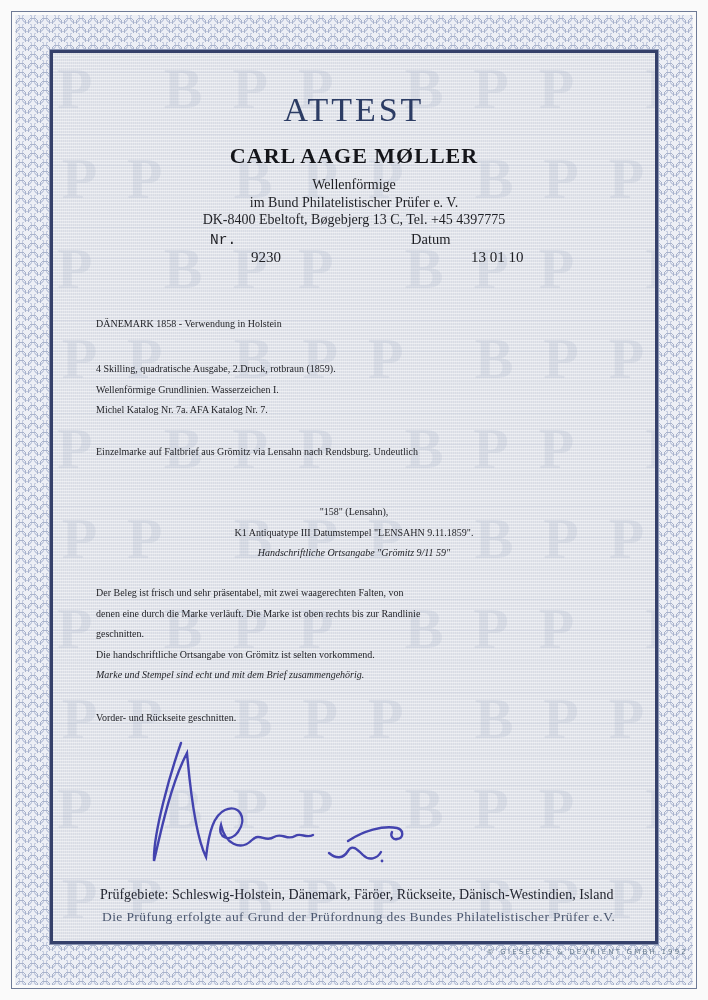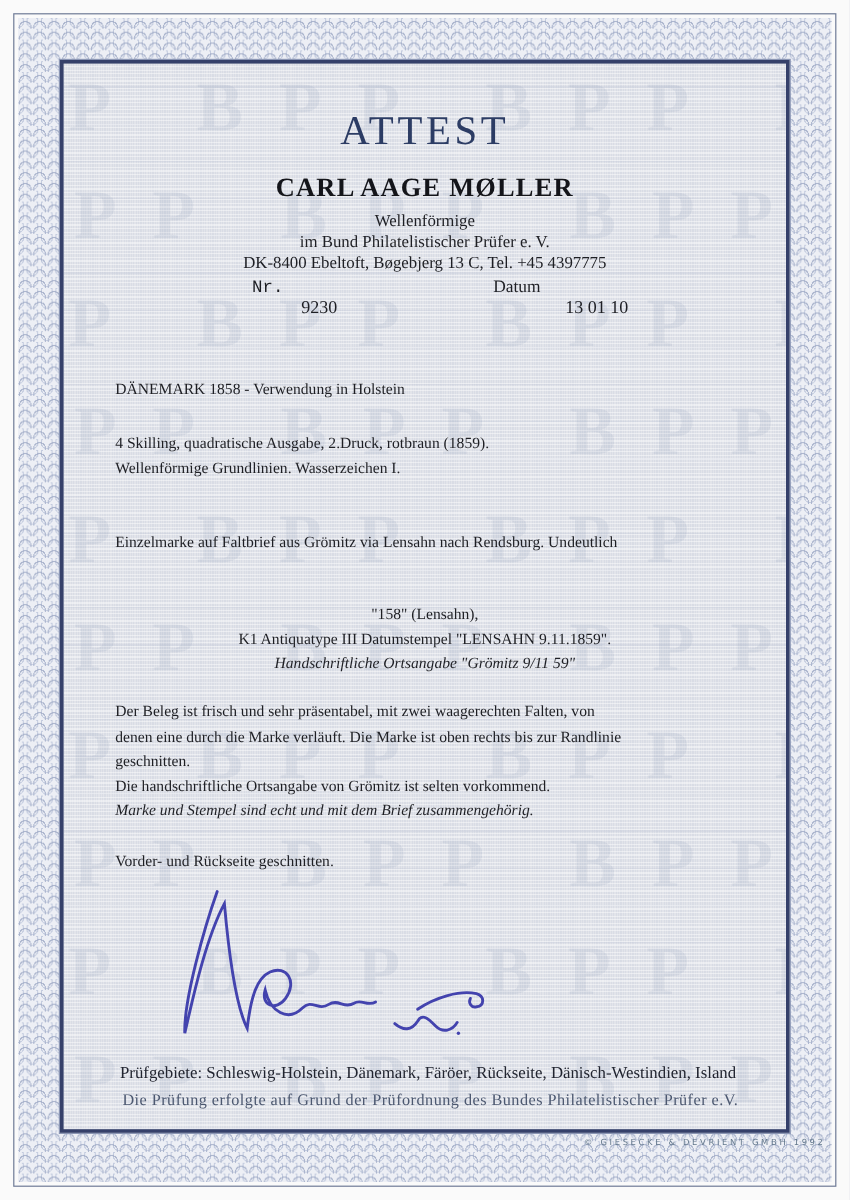--- a/index.html
+++ b/index.html
@@ -56,21 +56,21 @@
   .hdr-title{
     font-size:34px; letter-spacing:3px; color:#2c3c64;
     font-weight:normal; margin:0 0 14px 0;
   }
   .hdr-name{font-size:22px; font-weight:bold; letter-spacing:1px; margin:0 0 7px 0; color:#14151a;}
   .hdr-sub{font-size:14px; line-height:17.5px; margin:0; color:#1e1f24;}
   .nr-label{position:absolute; left:157px; top:179px; font-size:14.5px;font-family:Liberation Mono, monospace;}
   .nr-value{position:absolute; left:198px; top:196px; font-size:15px;}
   .dt-label{position:absolute; left:358px; top:178px; font-size:14.5px;}
   .dt-value{position:absolute; left:418px; top:196px; font-size:15px;}
-  .bodyline{font-size:13px; line-height:20.5px;}
+  .bodyline{font-size:10px; line-height:20.5px;}
   .blk{position:absolute; left:43px; right:16px;}
   .blk-heading{top:261px;}
   .blk-stamp{top:306px;}
   .blk-item{top:389px;}
   .blk-cancel{top:449px; left:0; right:0; text-align:center;}
   .blk-cond{top:530px;}
   .blk-shown{top:655px;}
   .italic{font-style:italic;}
   .sig{position:absolute; left:48px; top:678px; z-index:2;}
   .ftr-areas{position:absolute; left:47px; top:834px; font-size:14px; color:#222530;}
@@ -115,20 +115,21 @@
     <span class="nr-label">Nr.</span>
     <span class="nr-value">9230</span>
     <span class="dt-label">Datum</span>
     <span class="dt-value">13 01 10</span>
 
     <div class="blk blk-heading bodyline">DÄNEMARK 1858 - Verwendung in Holstein</div>
 
     <div class="blk blk-stamp">
       <div class="bodyline">4 Skilling, quadratische Ausgabe, 2.Druck, rotbraun (1859).</div>
       <div class="bodyline">Wellenförmige Grundlinien. Wasserzeichen I.</div>
+      <div class="bodyline">Michel Katalog Nr. 7a. AFA Katalog Nr. 7.</div>
     </div>
 
     <div class="blk blk-item">
       <div class="bodyline">Einzelmarke auf Faltbrief aus Grömitz via Lensahn nach Rendsburg. Undeutlich</div>
     </div>
 
     <div class="blk blk-cancel">
       <div class="bodyline">"158" (Lensahn),</div>
       <div class="bodyline">K1 Antiquatype III Datumstempel "LENSAHN 9.11.1859".</div>
       <div class="bodyline italic">Handschriftliche Ortsangabe "Grömitz 9/11 59"</div>

